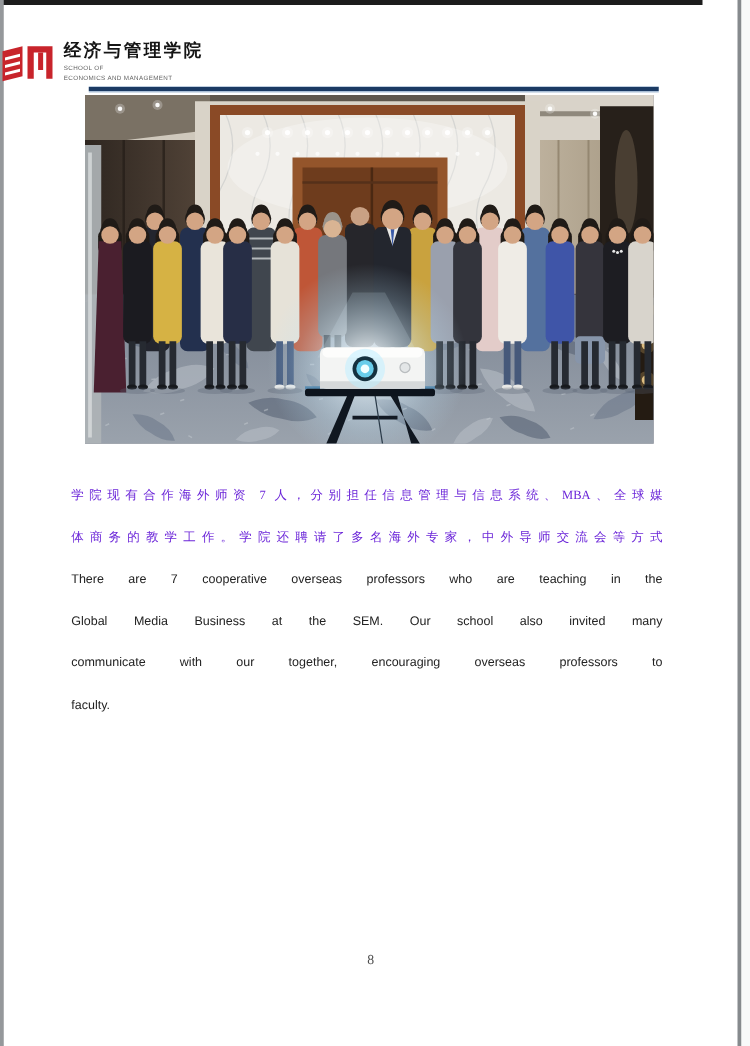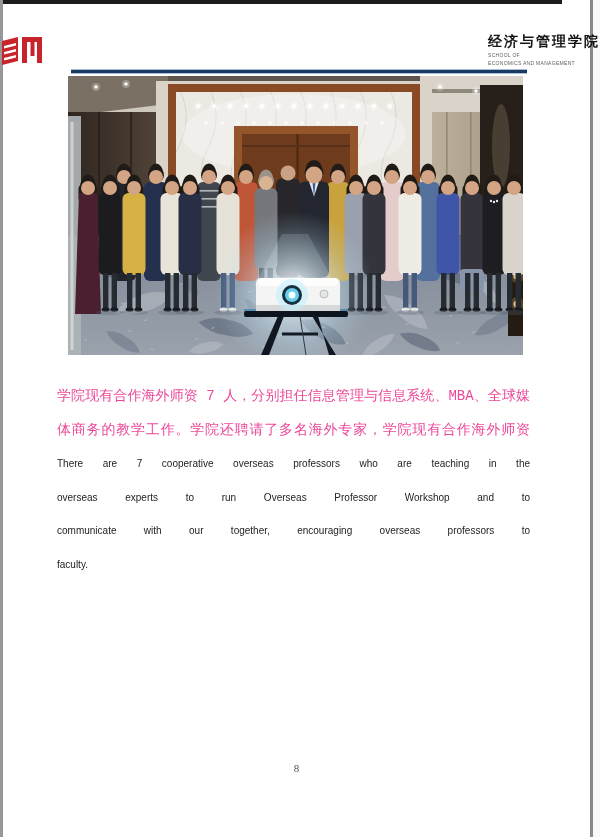--- a/index.html
+++ b/index.html
@@ -7,42 +7,42 @@
     position:relative;width:600px;height:837px;background:#ffffff;
     overflow:hidden;font-family:"Liberation Sans","DejaVu Sans",sans-serif;
   }
   
   .top-bar{position:absolute;left:0;top:0;width:562px;height:4px;background:#1c1c1c;}
   .left-edge{position:absolute;left:0;top:0;width:3px;height:837px;background:#95989b;}
   .right-edge{position:absolute;left:590px;top:0;width:3px;height:837px;background:#868a8d;}
   .right-margin{position:absolute;left:593px;top:0;width:7px;height:837px;background:#f8f9f9;}
 
   
-  .header{position:absolute;left:0;top:34px;width:600px;display:flex;justify-content:space-between;align-items:center;gap:7px;}
+  .header{position:absolute;left:0;top:34px;width:600px;display:flex;justify-content:flex-start;align-items:center;gap:7px;}
   .logo-icon{width:44px;height:32px;flex:0 0 auto;}
   .logo-text{display:flex;flex-direction:column;}
   .school-cn{
     font-family:"Liberation Serif","DejaVu Serif",serif;font-weight:600;
     font-size:14px;letter-spacing:2px;color:#151515;line-height:16px;
   }
   .school-en{font-size:5px;line-height:6px;letter-spacing:.3px;color:#5f5f5f;margin-top:2px;}
   .header-rule{
     position:absolute;left:71px;top:69px;width:456px;height:5px;
     background:linear-gradient(to bottom,#a9bed5 0 1px,#1b3a63 1px 4px,#a9bed5 4px 5px);
   }
 
   
   .photo{position:absolute;left:68px;top:76px;width:455px;height:279px;margin:0;overflow:hidden;background:#8b8f98;}
   .photo svg{display:block;width:100%;height:100%;}
 
   
   .textblock{position:absolute;left:57px;top:380px;width:473px;}
   .tline{display:block;height:33.6px;line-height:33.6px;white-space:nowrap;overflow:visible;}
   .just{text-align:justify;text-align-last:justify;white-space:normal;}
-  .zh{font-family:Liberation Mono, monospace;font-size:14px;color:#ec4899;}
+  .zh{font-family:Liberation Serif, serif;font-size:10px;color:#6d28d9;}
   .en{font-family:Liberation Sans, sans-serif;font-size:10px;color:#232323;}
   .last{text-align:center;text-align-last:left;}
 
   .footer{position:absolute;left:0;top:758px;width:593px;text-align:center;}
   .pagenum{font-family:"Liberation Serif","DejaVu Serif",serif;font-size:11px;color:#4f4f4f;}
 </style>
 </head>
 <body>
 
 <div class="page">
@@ -515,23 +515,23 @@
             <circle cx="224" cy="219" r="7" fill="#69cdea"></circle>
             <circle cx="224" cy="219" r="3.5" fill="#f2ffff"></circle>
             <circle cx="256" cy="218" r="4" fill="#e3e6e7" stroke="#b9bdbf" stroke-width="1"></circle>
           </g>
         </g>
       </svg>
   </figure>
 
   <main class="textblock">
     <div class="tline zh just">学院现有合作海外师资 7 人，分别担任信息管理与信息系统、MBA、全球媒</div>
-    <div class="tline zh just">体商务的教学工作。学院还聘请了多名海外专家，学院现有合作海外师资</div>
+    <div class="tline zh just">体商务的教学工作。学院还聘请了多名海外专家，中外导师交流会等方式</div>
     <div class="tline en just">There are 7 cooperative overseas professors who are teaching in the</div>
-    <div class="tline en just">overseas experts to run Overseas Professor Workshop and to</div>
+    <div class="tline en just">Global Media Business at the SEM. Our school also invited many</div>
     <div class="tline en just">communicate with our together, encouraging overseas professors to</div>
     <div class="tline en last">faculty.</div>
   </main>
 
   <footer class="footer">
     <span class="pagenum">8</span>
   </footer>
 </div>
 
 </body></html>

